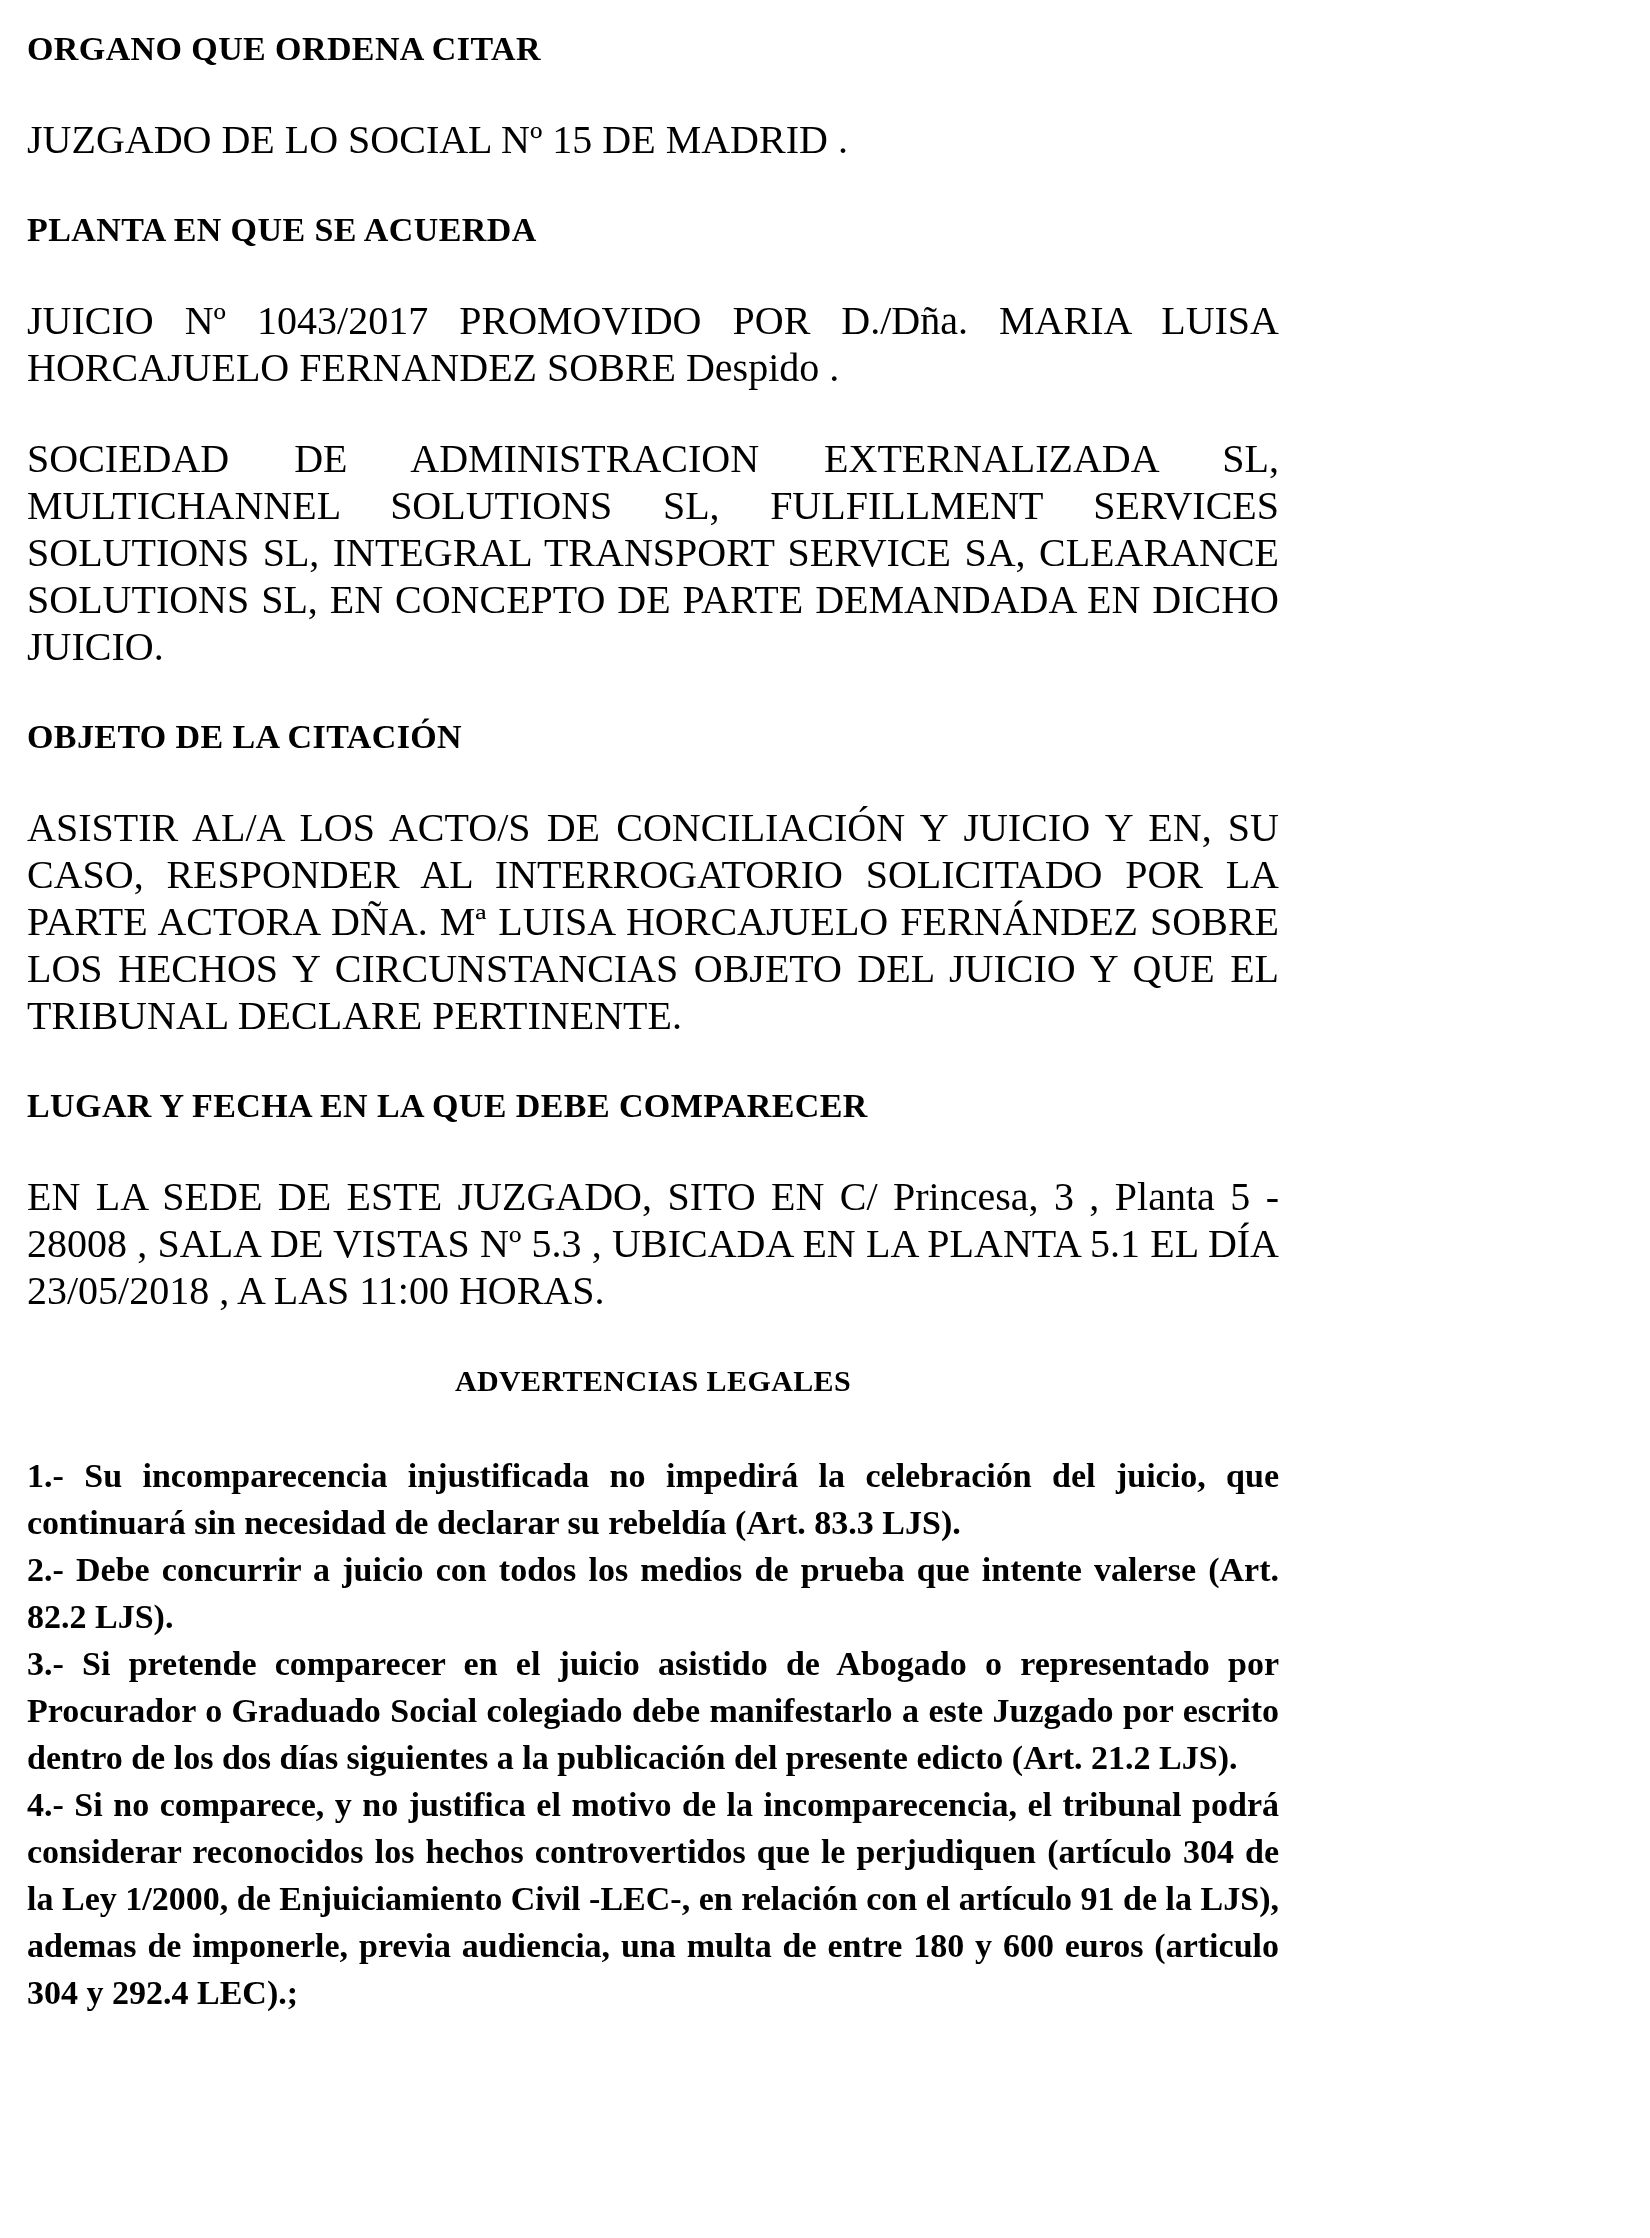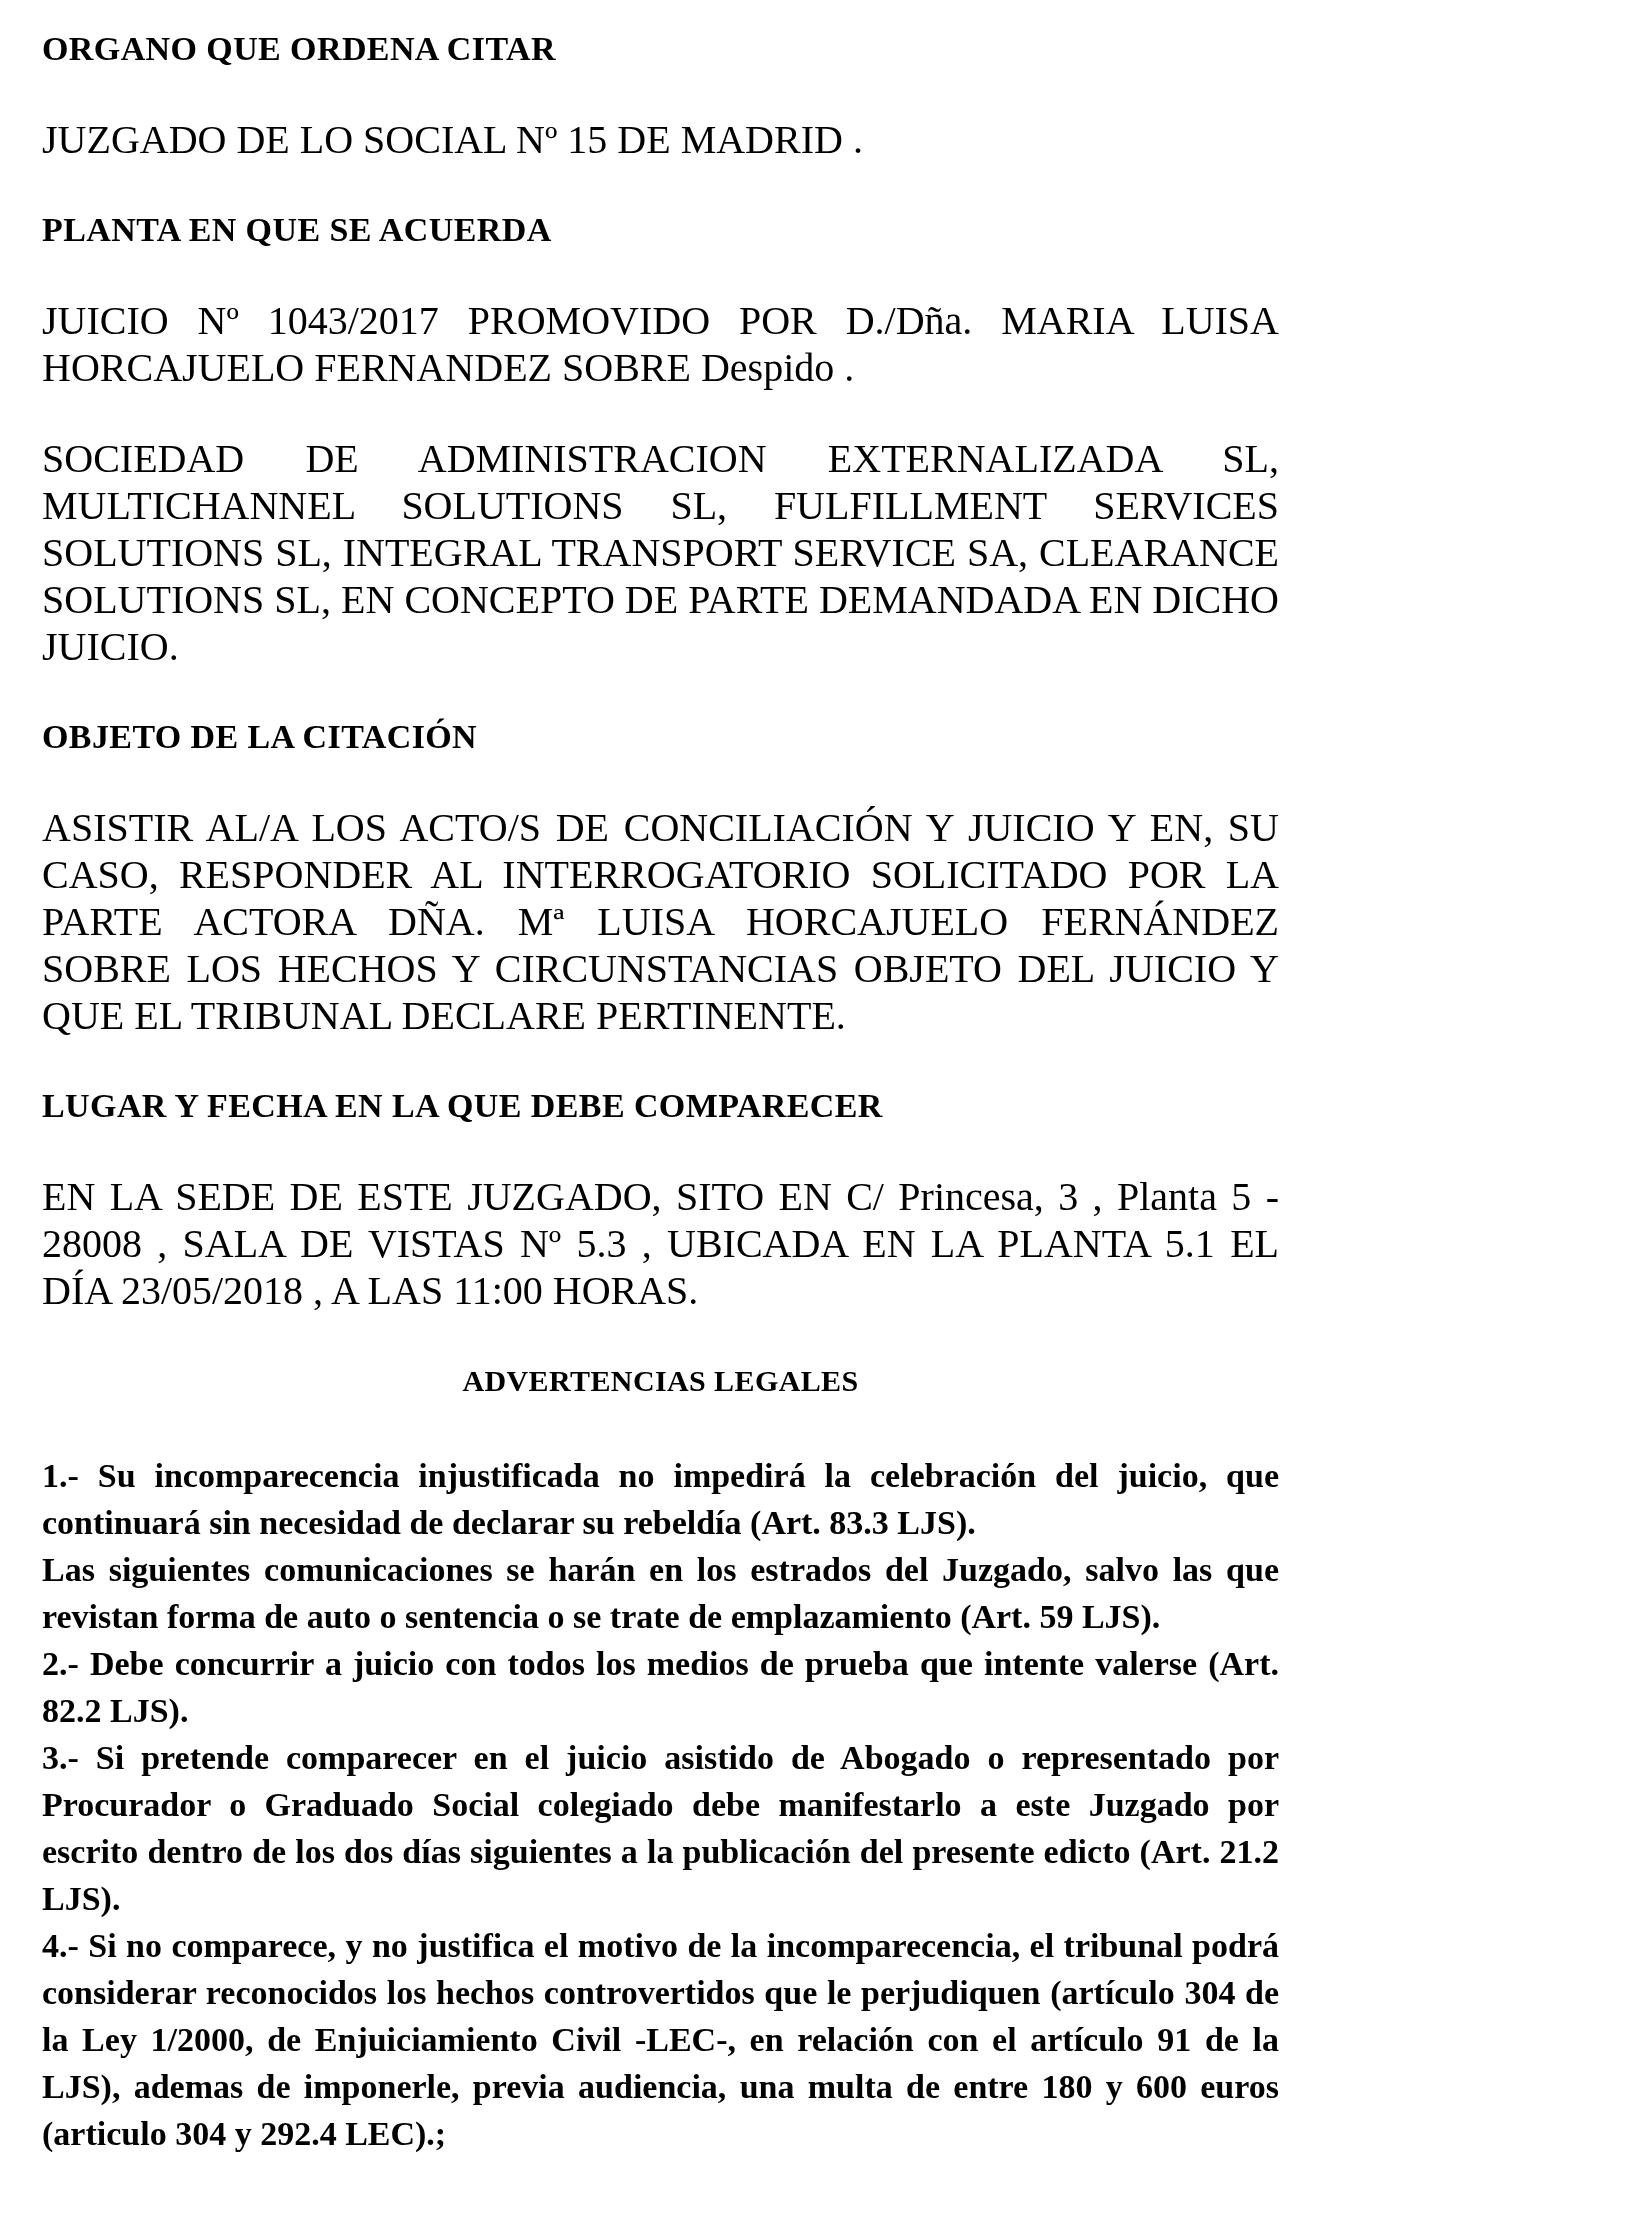--- a/index.html
+++ b/index.html
@@ -9,21 +9,21 @@
   }
   body {
     font-family: "Liberation Serif", "DejaVu Serif", serif;
     color: #000000;
   }
   .page {
     width: 1318px;
     min-height: 2239px;
     box-sizing: border-box;
     background: #ffffff;
-    padding: 26px 39px 34px 42px;
+    padding: 26px 39px 34px 27px;
   }
   .doc-section {
     margin: 0;
   }
   .heading {
     font-size: 34px;
     font-weight: bold;
     line-height: 46px;
     margin: 0 0 44px 0;
     text-align: left;
@@ -76,20 +76,19 @@
   </section>
 
   <section class="doc-section">
     <h2 class="heading">LUGAR Y FECHA EN LA QUE DEBE COMPARECER</h2>
     <p class="body-par">EN LA SEDE DE ESTE JUZGADO, SITO EN C/ Princesa, 3 , Planta 5 - 28008 , SALA DE VISTAS Nº 5.3 , UBICADA EN LA PLANTA 5.1  EL DÍA 23/05/2018 , A LAS 11:00 HORAS.</p>
   </section>
 
   <section class="doc-section">
     <h2 class="legal-heading">ADVERTENCIAS LEGALES</h2>
     <p class="legal-par">1.- Su incomparecencia injustificada no impedirá la celebración del juicio, que continuará sin necesidad de declarar su rebeldía (Art. 83.3 LJS).</p>
-    <p class="legal-par">Las siguientes comunicaciones se harán en los estrados del Juzgado, salvo las que revistan forma de auto o sentencia o se trate de emplazamiento (Art. 59 LJS).</p>
     <p class="legal-par">2.- Debe concurrir a juicio con todos los medios de prueba que intente valerse (Art. 82.2 LJS).</p>
     <p class="legal-par">3.- Si pretende comparecer en el juicio asistido de Abogado o representado por Procurador o Graduado Social colegiado debe manifestarlo a este Juzgado por escrito dentro de los dos días siguientes a la publicación del presente edicto (Art. 21.2 LJS).</p>
     <p class="legal-par">4.- Si no comparece, y no justifica el motivo de la incomparecencia, el tribunal podrá considerar reconocidos los hechos  controvertidos que le perjudiquen (artículo 304 de la Ley 1/2000, de Enjuiciamiento Civil -LEC-, en relación con el artículo 91 de la LJS), ademas de imponerle, previa audiencia, una multa de entre 180 y 600 euros (articulo 304 y 292.4 LEC).;</p>
   </section>
 
 </div>
 
 
 </body></html>

